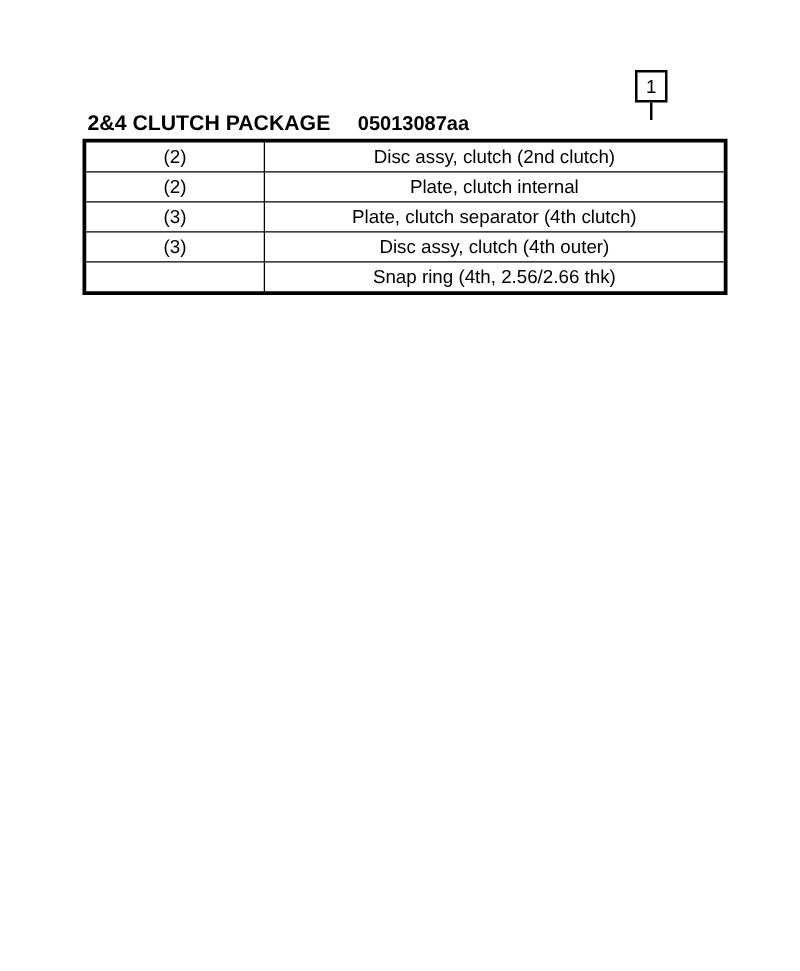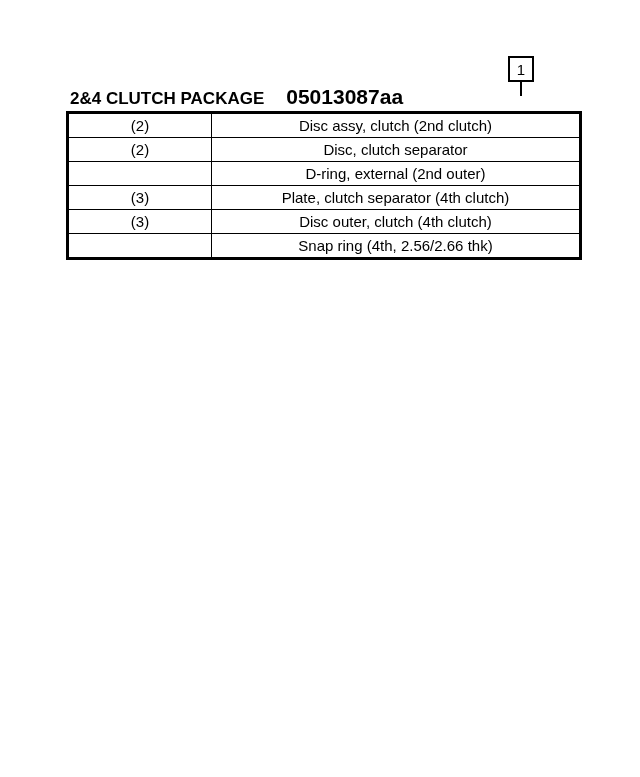--- a/index.html
+++ b/index.html
@@ -60,21 +60,21 @@
     align-items: flex-end;
   }
   .title-main {
     font-size: 17px;
     font-weight: bold;
     color: #000;
     letter-spacing: 0px;
     white-space: nowrap;
   }
   .title-code {
-    font-size: 21px;
+    font-size: 16px;
     font-weight: bold;
     color: #000;
     margin-left: 22px;
     white-space: nowrap;
   }
 
   
   .table-wrap {
     position: absolute;
     left: 66px;
@@ -130,33 +130,29 @@
 
   <div class="table-wrap">
     <table class="parts">
       <tbody>
         <tr>
           <td class="qty">(2)</td>
           <td class="desc">Disc assy, clutch (2nd clutch)</td>
         </tr>
         <tr>
           <td class="qty">(2)</td>
-          <td class="desc">Disc, clutch separator</td>
-        </tr>
-        <tr>
-          <td class="qty"></td>
-          <td class="desc">D-ring, external (2nd outer)</td>
+          <td class="desc">Plate, clutch internal</td>
         </tr>
         <tr>
           <td class="qty">(3)</td>
           <td class="desc">Plate, clutch separator (4th clutch)</td>
         </tr>
         <tr>
           <td class="qty">(3)</td>
-          <td class="desc">Disc outer, clutch (4th clutch)</td>
+          <td class="desc">Disc assy, clutch (4th outer)</td>
         </tr>
         <tr>
           <td class="qty"></td>
           <td class="desc">Snap ring (4th, 2.56/2.66 thk)</td>
         </tr>
       </tbody>
     </table>
   </div>
 
 </div>

